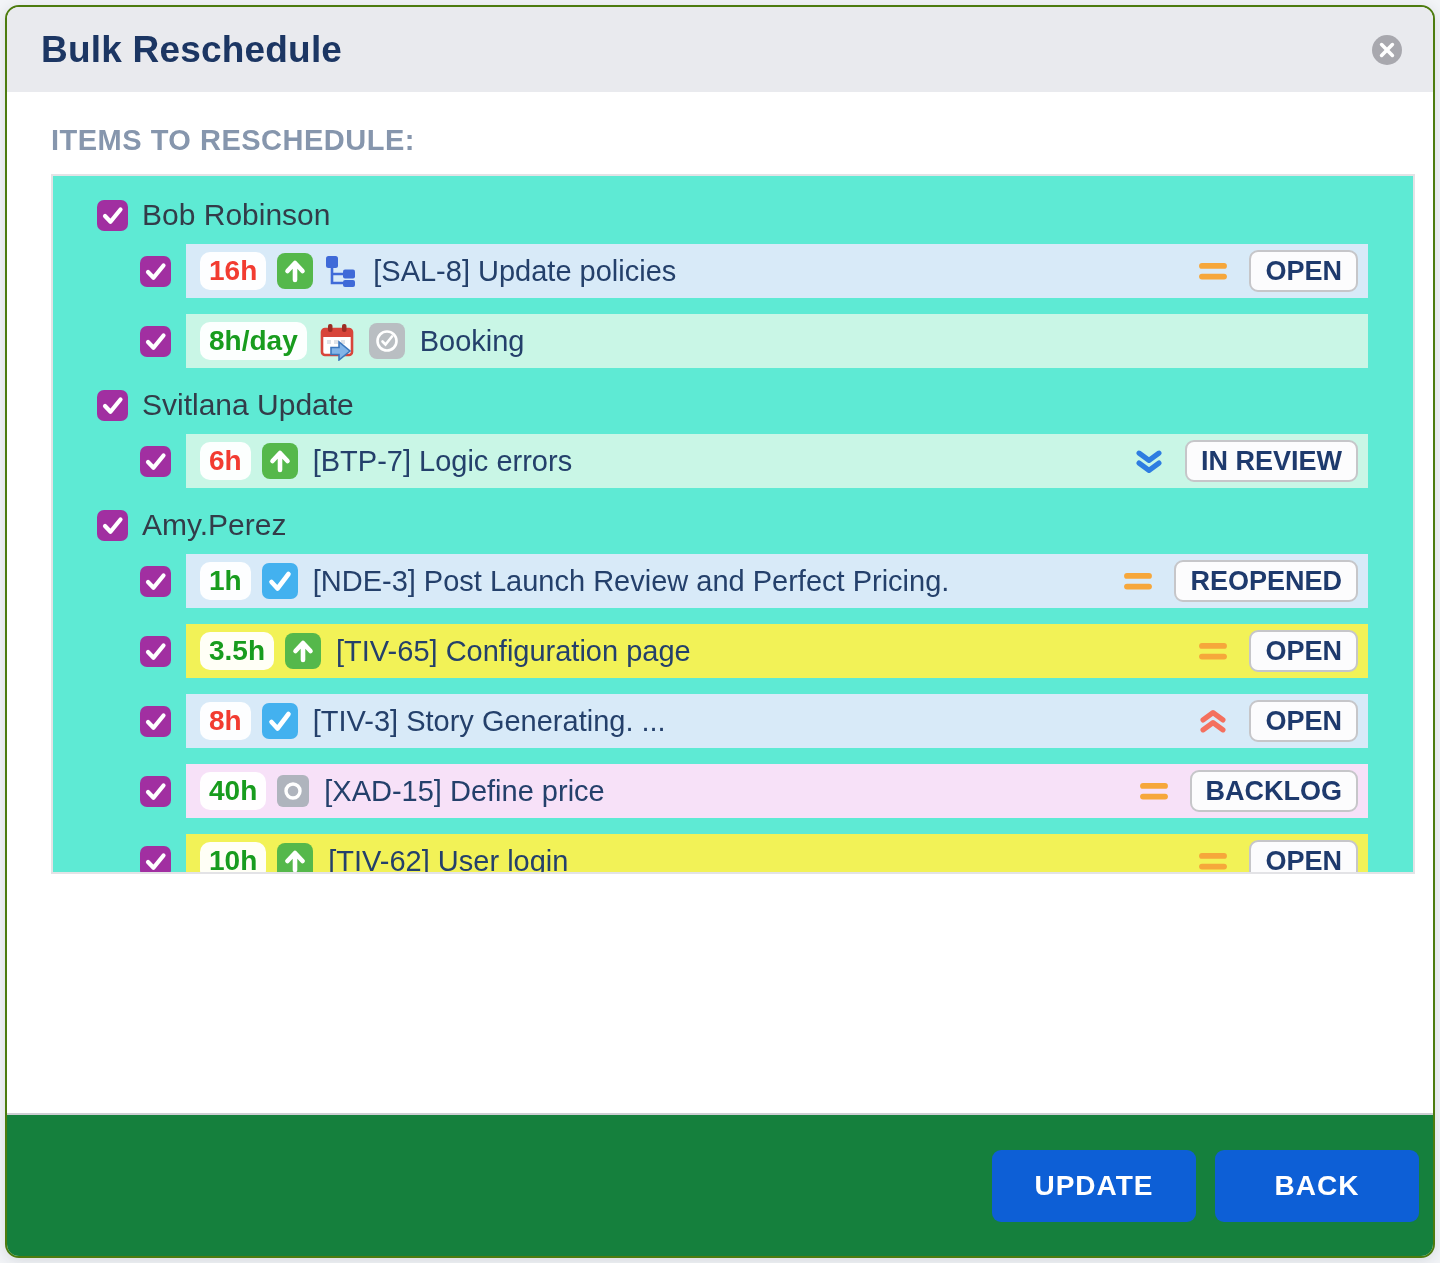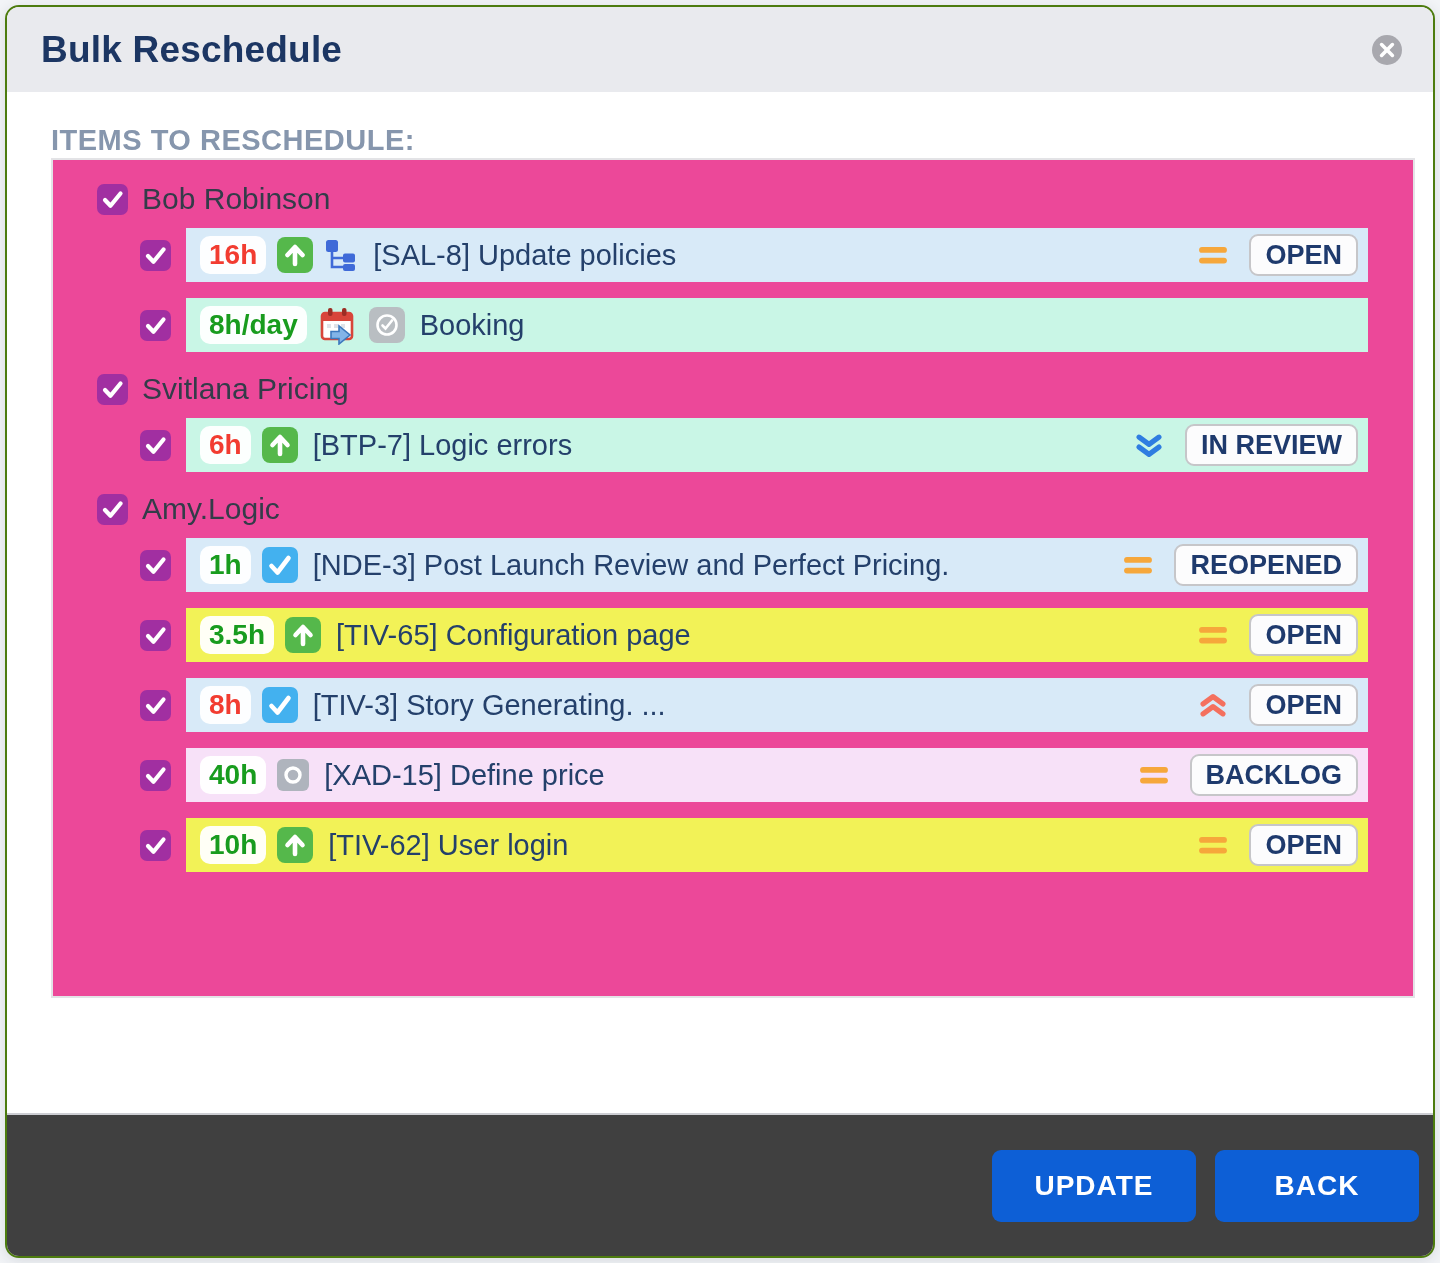--- a/index.html
+++ b/index.html
@@ -12,22 +12,22 @@
 
   .dialog-header { height:85px; background:#e9eaee; display:flex; align-items:center;
                    padding:0 30px 0 34px; flex-shrink:0; }
   .dialog-title { font-size:37px; font-weight:700; color:#1c3663; letter-spacing:.2px; }
   .close-btn { margin-left:auto; width:32px; height:32px; cursor:pointer; }
   .close-btn svg { width:32px; height:32px; display:block; }
 
   .dialog-body { flex:1; padding:30px 18px 0 44px; }
   .section-label { font-size:29px; font-weight:700; color:#8696ad; letter-spacing:.5px; line-height:36px; }
 
-  .items-box { margin-top:0; height:840px; border:2px solid #e3e3e6; padding-top:22px;
-               overflow:hidden; background:#ec4899; }
+  .items-box { margin-top:16px; height:700px; border:2px solid #e3e3e6; padding-top:22px;
+               overflow:hidden; background:#5eead4; }
 
   .group-header { display:flex; align-items:center; gap:14px; margin:20px 0 12px 44px; }
   .group-header.first { margin-top:0; }
   .group-name { font-size:30px; font-weight:500; color:#333c49; }
 
   .item-line { display:flex; align-items:center; gap:15px; margin:0 45px 16px 87px; }
   .checkbox { width:31px; height:31px; flex-shrink:0; cursor:pointer; }
   .checkbox svg { width:31px; height:31px; display:block; }
 
   .item-row { flex:1; height:54px; display:flex; align-items:center; gap:11px;
@@ -54,21 +54,21 @@
 
   .priority-icon { margin-left:auto; flex-shrink:0; display:flex; align-items:center; }
   .priority-icon svg { width:30px; height:25px; display:block; }
 
   .status-badge { flex-shrink:0; margin-left:10px; background:#fcfcfd; border:2px solid #c6c6c9;
                   border-radius:9px; padding:1px 14px; font-size:27px; font-weight:600;
                   color:#1e3a6d; line-height:36px; }
 
   .dialog-footer { height:143px; border-top:2px solid #cdced3; flex-shrink:0;
                    display:flex; align-items:center; justify-content:flex-end;
-                   gap:19px; padding-right:14px; background:#404040; }
+                   gap:19px; padding-right:14px; background:#15803d; }
   .footer-btn { min-width:204px; height:72px; background:#0d5fd6; color:#ffffff;
                 font-family:"Liberation Sans", sans-serif; font-size:28px; font-weight:600;
                 letter-spacing:1px; border:none; border-radius:9px; cursor:pointer; }
 </style>
 </head>
 <body>
 
 <div class="dialog">
 
   <div class="dialog-header">
@@ -157,21 +157,21 @@
             <span class="item-title">Booking</span>
           </div>
         </div>
         <div class="group-header">
           <div class="checkbox">
             <svg viewBox="0 0 31 31">
               <rect width="31" height="31" rx="7" fill="#a12fa1"></rect>
               <path d="M8 16 L13.5 21.8 L23.5 9.5" stroke="#fff" stroke-width="4.2" fill="none" stroke-linecap="round" stroke-linejoin="round"></path>
             </svg>
           </div>
-          <div class="group-name">Svitlana Pricing</div>
+          <div class="group-name">Svitlana Update</div>
         </div>
         <div class="item-line">
           <div class="checkbox">
             <svg viewBox="0 0 31 31">
               <rect width="31" height="31" rx="7" fill="#a12fa1"></rect>
               <path d="M8 16 L13.5 21.8 L23.5 9.5" stroke="#fff" stroke-width="4.2" fill="none" stroke-linecap="round" stroke-linejoin="round"></path>
             </svg>
           </div>
           <div class="item-row bg-mint">
             <span class="hours-pill hours-red">6h</span>
@@ -191,21 +191,21 @@
             <span class="status-badge">IN REVIEW</span>
           </div>
         </div>
         <div class="group-header">
           <div class="checkbox">
             <svg viewBox="0 0 31 31">
               <rect width="31" height="31" rx="7" fill="#a12fa1"></rect>
               <path d="M8 16 L13.5 21.8 L23.5 9.5" stroke="#fff" stroke-width="4.2" fill="none" stroke-linecap="round" stroke-linejoin="round"></path>
             </svg>
           </div>
-          <div class="group-name">Amy.Logic</div>
+          <div class="group-name">Amy.Perez</div>
         </div>
         <div class="item-line">
           <div class="checkbox">
             <svg viewBox="0 0 31 31">
               <rect width="31" height="31" rx="7" fill="#a12fa1"></rect>
               <path d="M8 16 L13.5 21.8 L23.5 9.5" stroke="#fff" stroke-width="4.2" fill="none" stroke-linecap="round" stroke-linejoin="round"></path>
             </svg>
           </div>
           <div class="item-row bg-blue">
             <span class="hours-pill hours-green">1h</span>

